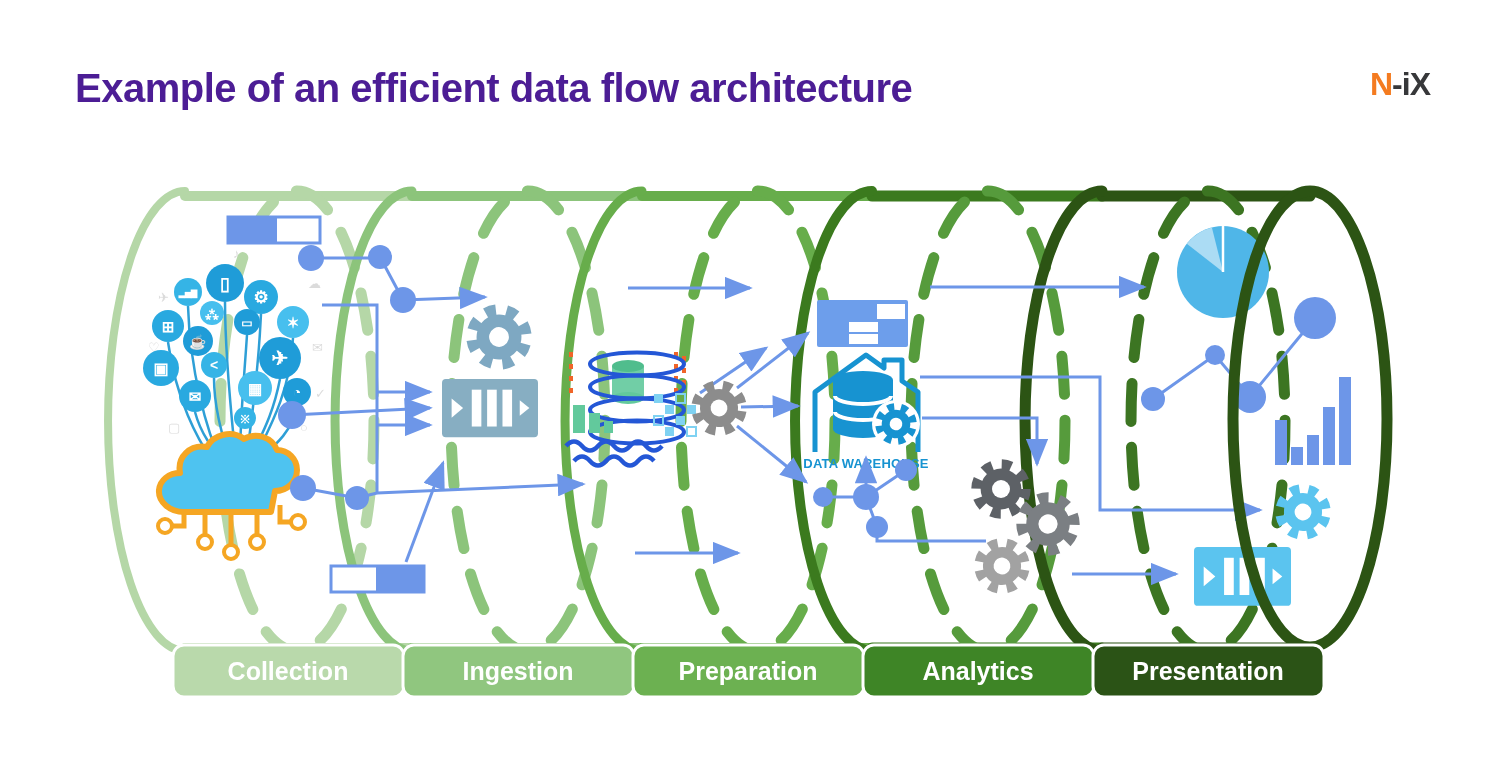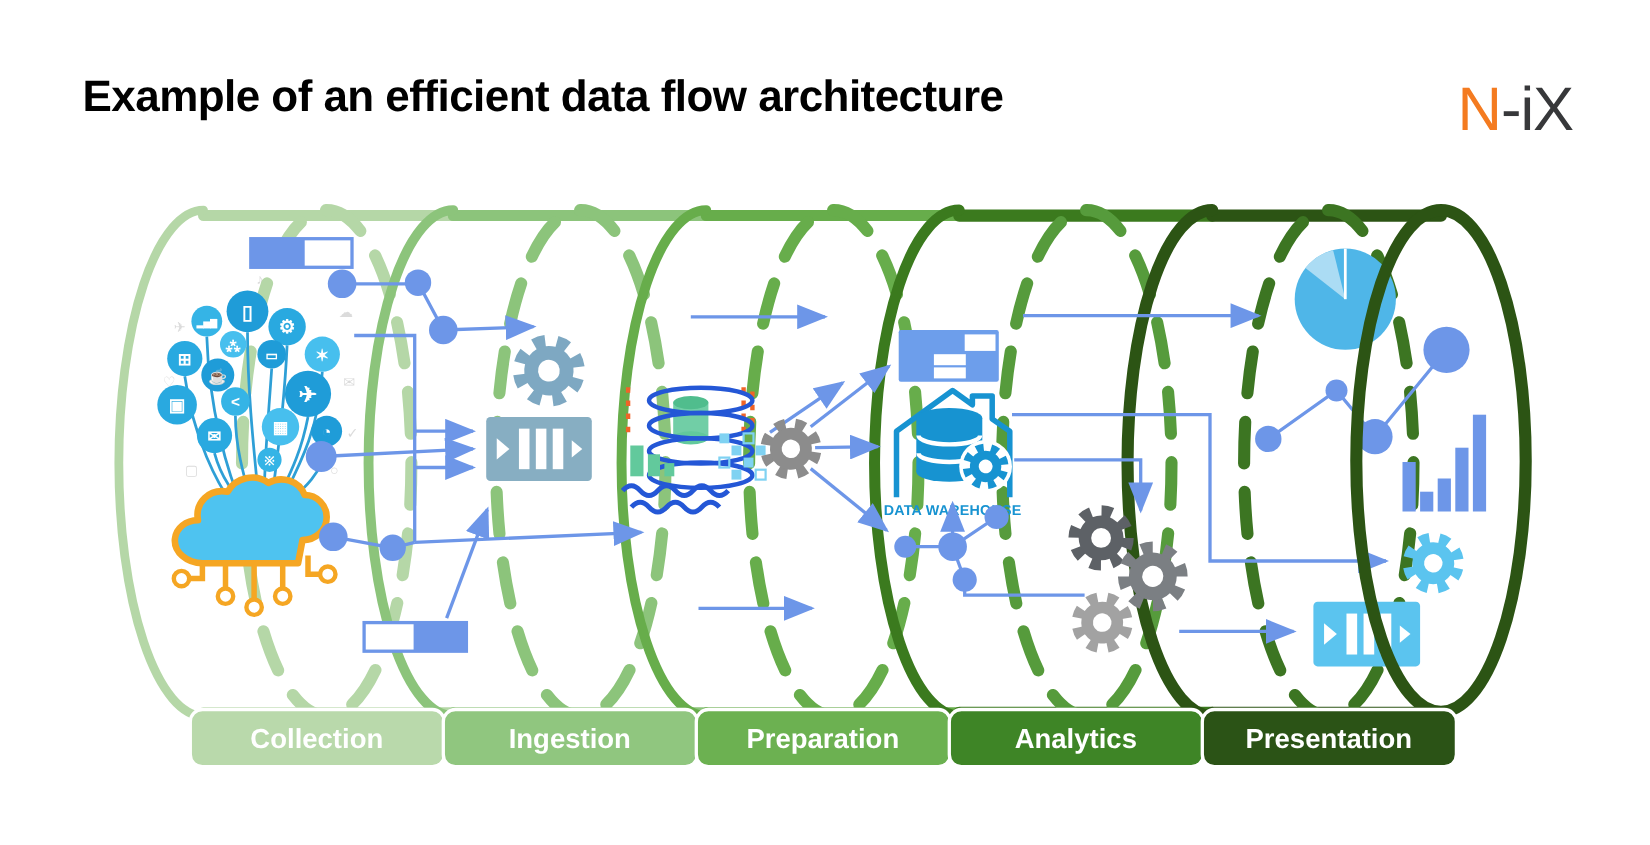--- a/index.html
+++ b/index.html
@@ -1,33 +1,33 @@
 <!DOCTYPE html>
 <html><head>
 <meta charset="utf-8">
 <style>
   html,body{margin:0;padding:0;background:#fff;}
   .canvas{position:relative;width:1500px;height:768px;background:#ffffff;overflow:hidden;
           font-family:"Liberation Sans",sans-serif;}
   .title{position:absolute;left:75px;top:66px;font-size:40px;font-weight:bold;
          letter-spacing:-0.5px;}
-  .logo{position:absolute;right:70px;top:66px;font-size:56px;font-weight:normal;letter-spacing:-1px;}
+  .logo{position:absolute;right:70px;top:66px;font-size:32px;font-weight:bold;letter-spacing:-1px;}
   svg{position:absolute;left:0;top:0;}
   svg text{font-family:"Liberation Sans",sans-serif;}
   .pill-label{font-size:25px;font-weight:bold;fill:#ffffff;}
   .wh-label{font-size:13px;font-weight:bold;letter-spacing:0.2px;}
   .tree-glyph{fill:#ffffff;font-weight:bold;}
   .bg-glyph{fill:#bfbfbf;opacity:.55;font-size:13px;}
 </style>
 </head>
 <body>
 
 <div class="canvas">
 
-  <div class="title" style="color: #000000;">Example of an efficient data flow architecture</div>
+  <div class="title" style="color: #4c1d95;">Example of an efficient data flow architecture</div>
 
   <div class="logo">
     <span style="color: rgb(244, 123, 32);">N</span><span style="color: rgb(55, 56, 58);">-iX</span>
   </div>
 
   <svg width="1500" height="768" viewBox="0 0 1500 768" xmlns="http://www.w3.org/2000/svg">
 
     <defs>
       <marker id="ah" viewBox="0 0 10 8" refX="9" refY="4" markerWidth="9.5" markerHeight="7.5" orient="auto-start-reverse">
         <path d="M0,0 L10,4 L0,8 Z" fill="#6d96e8"></path>

